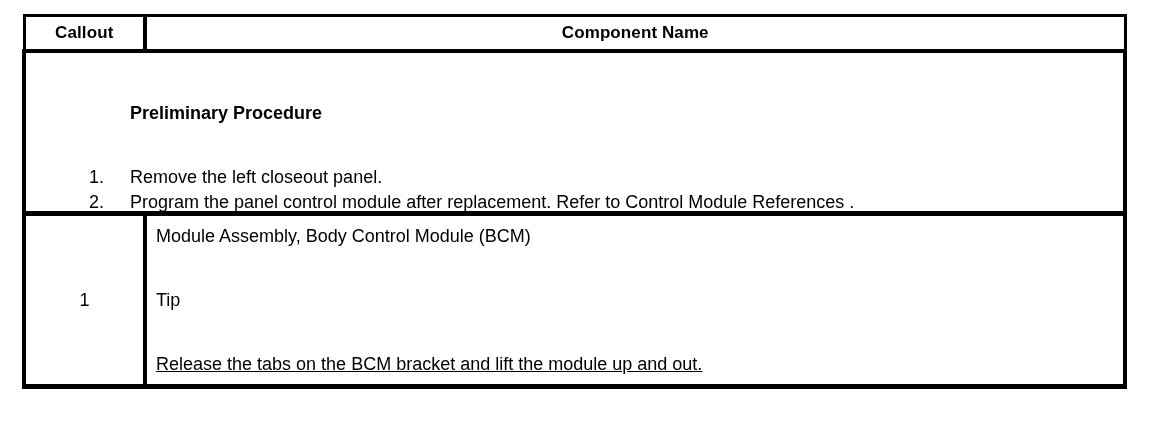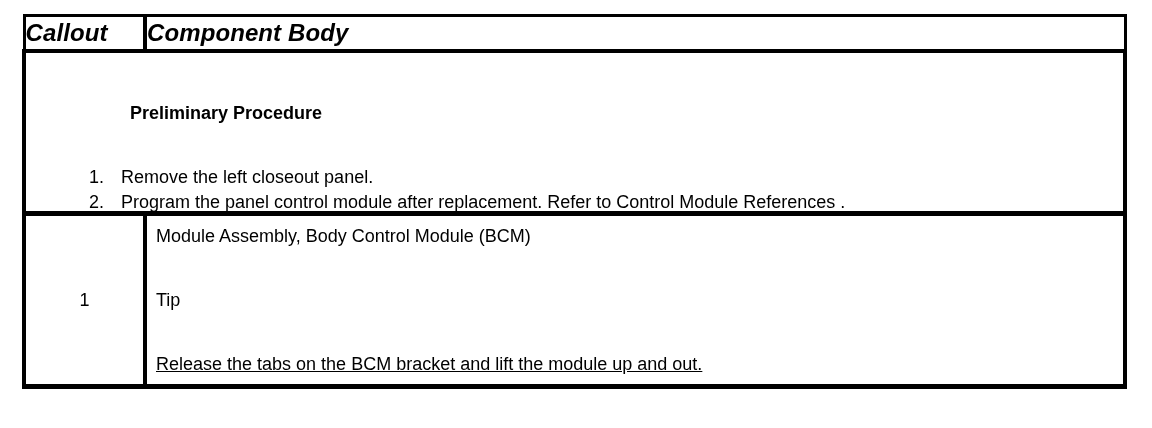--- a/index.html
+++ b/index.html
@@ -51,26 +51,25 @@
     vertical-align: middle;
   }
   .hdr-row td.hdr-callout {
     border-right-width: 4px;
   }
   .hdr-row td {
     border-bottom-width: 4px;
   }
   .hdr-text {
     display: block;
-    text-align: left;
-    font-size: 24px;
+    text-align: center;
+    font-size: 17px;
     font-weight: bold;
     line-height: 24px;
     letter-spacing: 0.1px;
-    font-style: italic;
   }
 
   
   .prelim-row td {
     border-left: 4px solid #000000;
     border-right: 4px solid #000000;
     border-bottom: 5px solid #000000;
     height: 158px;
     padding: 0;
   }
@@ -103,21 +102,21 @@
   }
   .step-num {
     position: absolute;
     left: 50px;
     width: 28px;
     text-align: right;
     white-space: nowrap;
   }
   .step-text {
     position: absolute;
-    left: 95px;
+    left: 104px;
     white-space: nowrap;
   }
 
   
   .item-row td {
     border-left: 4px solid #000000;
     border-right: 4px solid #000000;
     border-bottom: 5px solid #000000;
     height: 168px;
   }
@@ -159,21 +158,21 @@
       <col class="col-callout">
       <col class="col-name">
     </colgroup>
     <tbody>
 
       <tr class="hdr-row">
         <td class="hdr-callout">
           <span class="hdr-text">Callout</span>
         </td>
         <td class="hdr-name">
-          <span class="hdr-text">Component Body</span>
+          <span class="hdr-text">Component Name</span>
         </td>
       </tr>
 
       <tr class="prelim-row">
         <td colspan="2">
           <div class="prelim-inner">
 
             <div class="prelim-heading">Preliminary Procedure</div>
 
             <div class="steps">

